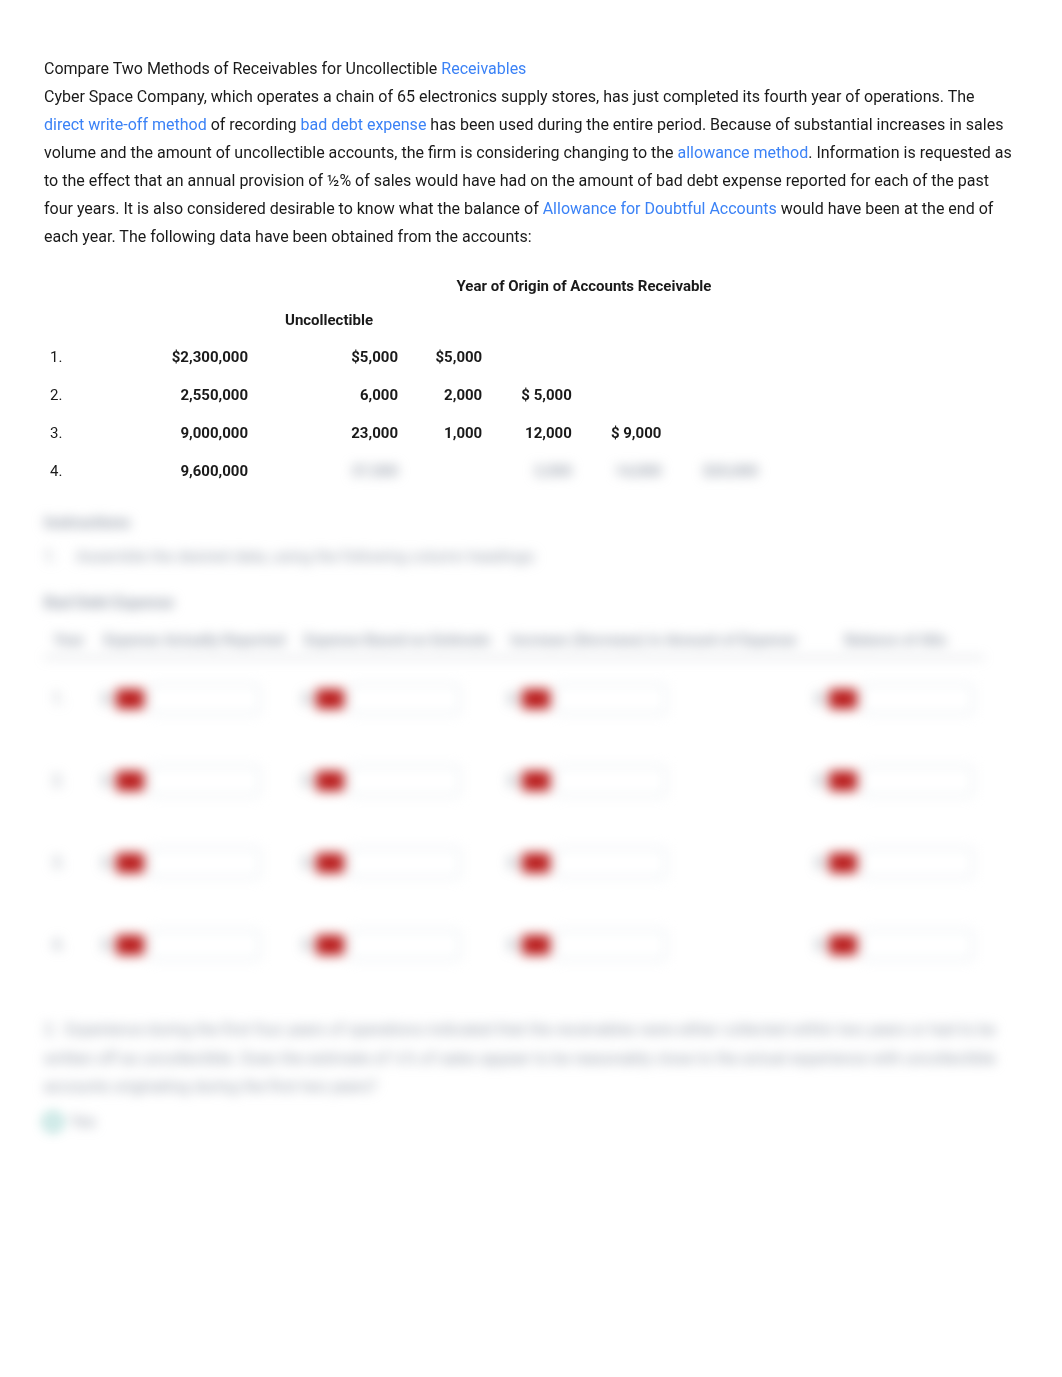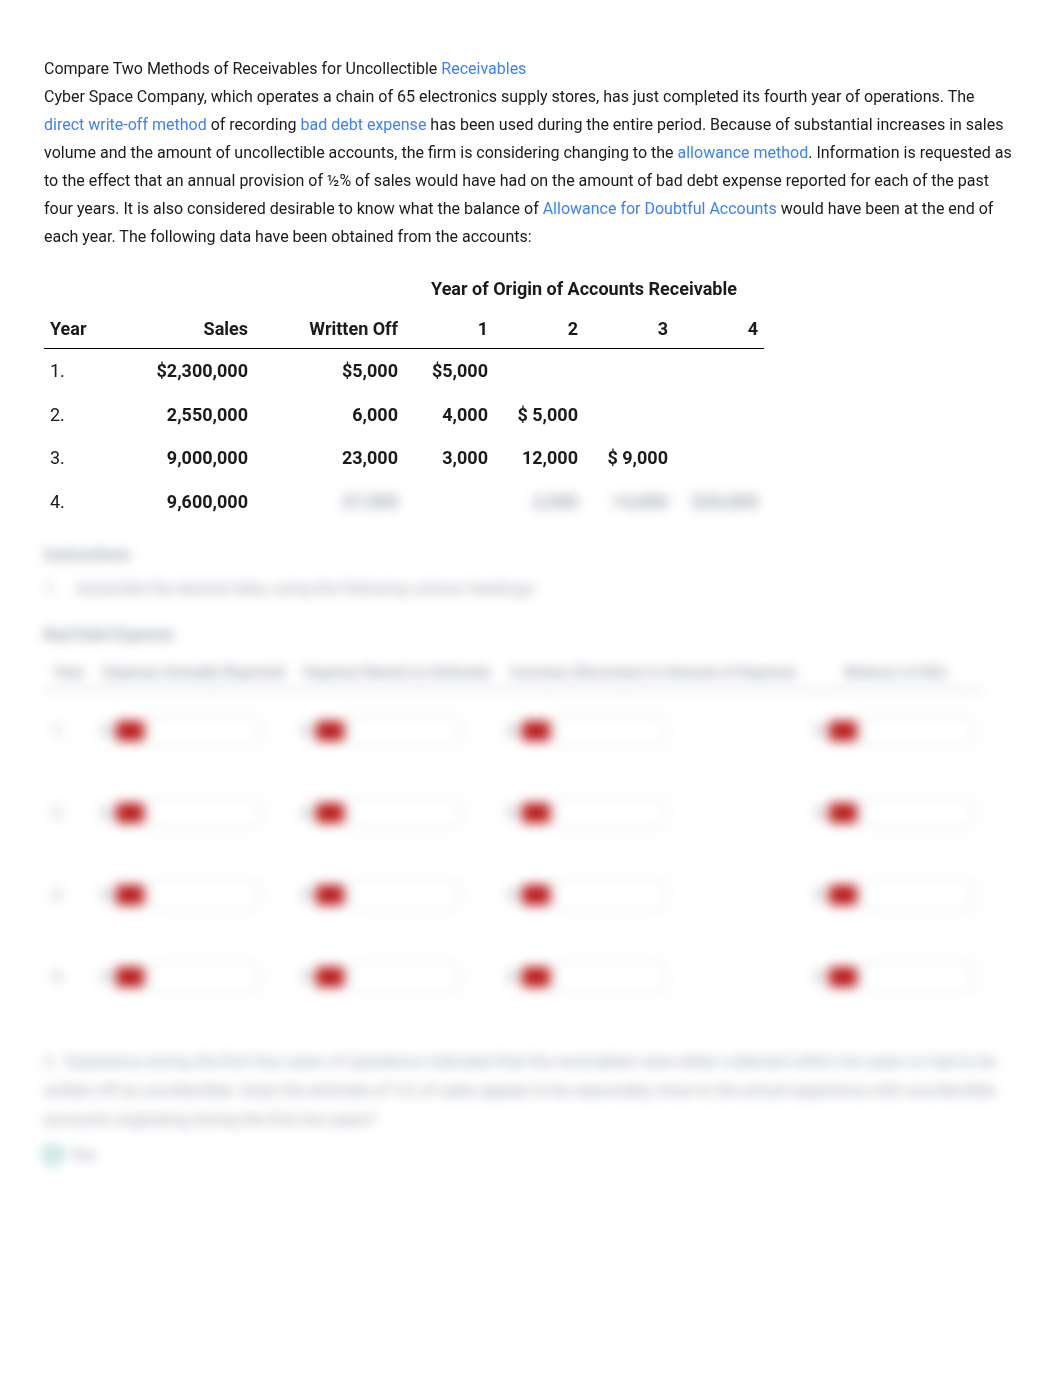--- a/index.html
+++ b/index.html
@@ -26,21 +26,21 @@
     color: #3b82f6; 
     text-decoration: none;
   }
   
   .data-table {
     border-collapse: collapse;
     width: 720px;
   }
   .data-table th, .data-table td {
     padding: 4px 6px;
-    font-size: 18px;
+    font-size: 15px;
     vertical-align: bottom;
   }
   .data-table th {
     font-weight: 700;
     text-align: center;
   }
   .data-table .col-year { width: 60px; text-align: left; }
   .data-table .col-sales { width: 150px; text-align: right; }
   .data-table .col-unc { width: 150px; text-align: right; }
   .data-table .col-y1, .data-table .col-y2, .data-table .col-y3, .data-table .col-y4 {
@@ -147,53 +147,53 @@
 
   <table class="data-table">
     <thead>
       <tr>
         <th class="col-year"></th>
         <th class="col-sales"></th>
         <th class="col-unc"></th>
         <th colspan="4" class="header-top">Year of Origin of Accounts Receivable</th>
       </tr>
       <tr>
-        <th class="col-year bb" style="text-align:left">Year</th>
-        <th class="col-sales bb">Sales</th>
-        <th class="col-unc bb">Written Off</th>
-        <th class="col-y1 bb">1</th>
-        <th class="col-y2 bb">2</th>
-        <th class="col-y3 bb">3</th>
-        <th class="col-y4 bb">4</th>
+        <th></th>
+          <th></th>
+        <th>Uncollectible</th>
+        <th></th>
+          <th></th>
+          <th></th>
+          <th></th>
       </tr>
     </thead>
     <tbody id="data-body">
         <tr>
           <td class="year-cell tab-num">1.</td>
           <td class="sales-cell tab-num">$2,300,000</td>
           <td class="unc-cell tab-num">$5,000</td>
           <td class="origin-cell tab-num">$5,000</td>
           <td class="origin-cell tab-num"></td>
           <td class="origin-cell tab-num"></td>
           <td class="origin-cell tab-num"></td>
         </tr>
         <tr>
           <td class="year-cell tab-num">2.</td>
           <td class="sales-cell tab-num">2,550,000</td>
           <td class="unc-cell tab-num">6,000</td>
-          <td class="origin-cell tab-num">4,000</td>
+          <td class="origin-cell tab-num">2,000</td>
           <td class="origin-cell tab-num">$ 5,000</td>
           <td class="origin-cell tab-num"></td>
           <td class="origin-cell tab-num"></td>
         </tr>
         <tr>
           <td class="year-cell tab-num">3.</td>
           <td class="sales-cell tab-num">9,000,000</td>
           <td class="unc-cell tab-num">23,000</td>
-          <td class="origin-cell tab-num">3,000</td>
+          <td class="origin-cell tab-num">1,000</td>
           <td class="origin-cell tab-num">12,000</td>
           <td class="origin-cell tab-num">$ 9,000</td>
           <td class="origin-cell tab-num"></td>
         </tr>
         <tr>
           <td class="year-cell tab-num">4.</td>
           <td class="sales-cell tab-num">9,600,000</td>
           <td class="unc-cell tab-num"><span class="blurred">37,500</span></td>
           <td class="origin-cell tab-num"><span class="blurred"></span></td>
           <td class="origin-cell tab-num"><span class="blurred">3,500</span></td>

